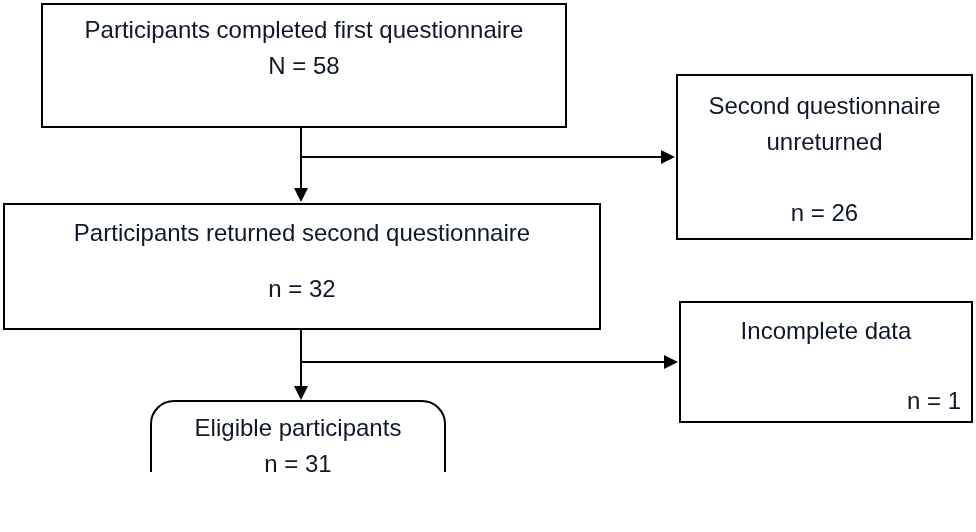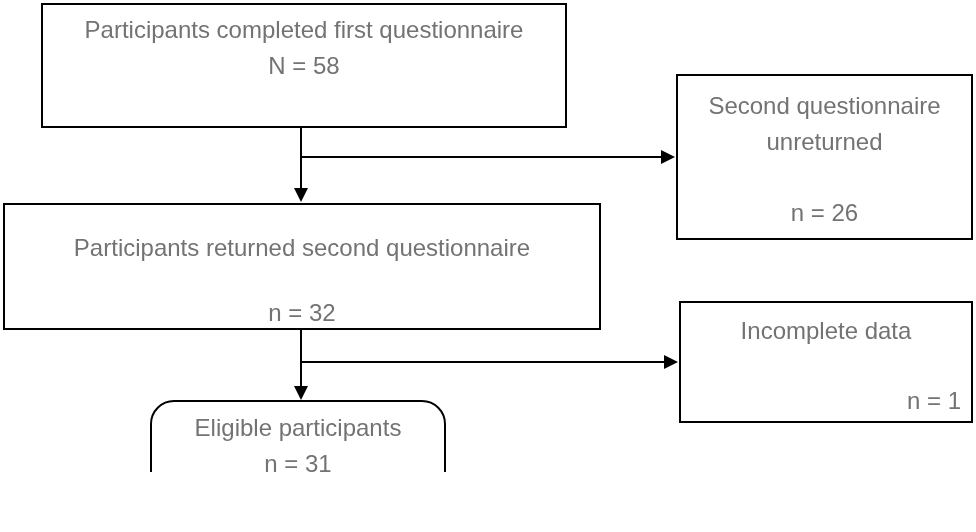--- a/index.html
+++ b/index.html
@@ -6,21 +6,21 @@
     margin: 0;
     padding: 0;
     background: #ffffff;
   }
   .canvas {
     position: relative;
     width: 976px;
     height: 472px;
     background: #ffffff;
     font-family: "Liberation Sans", sans-serif;
-    color: #737373;
+    color: #0f172a;
     overflow: hidden;
   }
   .node {
     position: absolute;
     box-sizing: border-box;
     border: 2px solid #000000;
     background: #ffffff;
     text-align: center;
     font-size: 24px;
     line-height: 36px;
@@ -38,23 +38,23 @@
   .node-unreturned {
     left: 676px; top: 74px;
     width: 297px; height: 166px;
     padding: 12px 10px 16px 10px;
   }
   .node-unreturned .node-count { margin-top: 35px; }
 
   .node-returned {
     left: 3px; top: 203px;
     width: 598px; height: 127px;
-    padding: 25px 8px 0 8px;
+    padding: 10px 8px 0 8px;
   }
-  .node-returned .node-count { margin-top: 29px; text-align: center; }
+  .node-returned .node-count { margin-top: 20px; text-align: center; }
 
   .node-incomplete {
     left: 679px; top: 301px;
     width: 294px; height: 122px;
     padding: 10px 10px 18px 10px;
   }
   .node-incomplete .node-count { margin-top: 34px; text-align: right; }
 
   .node-eligible {
     left: 150px; top: 400px;

